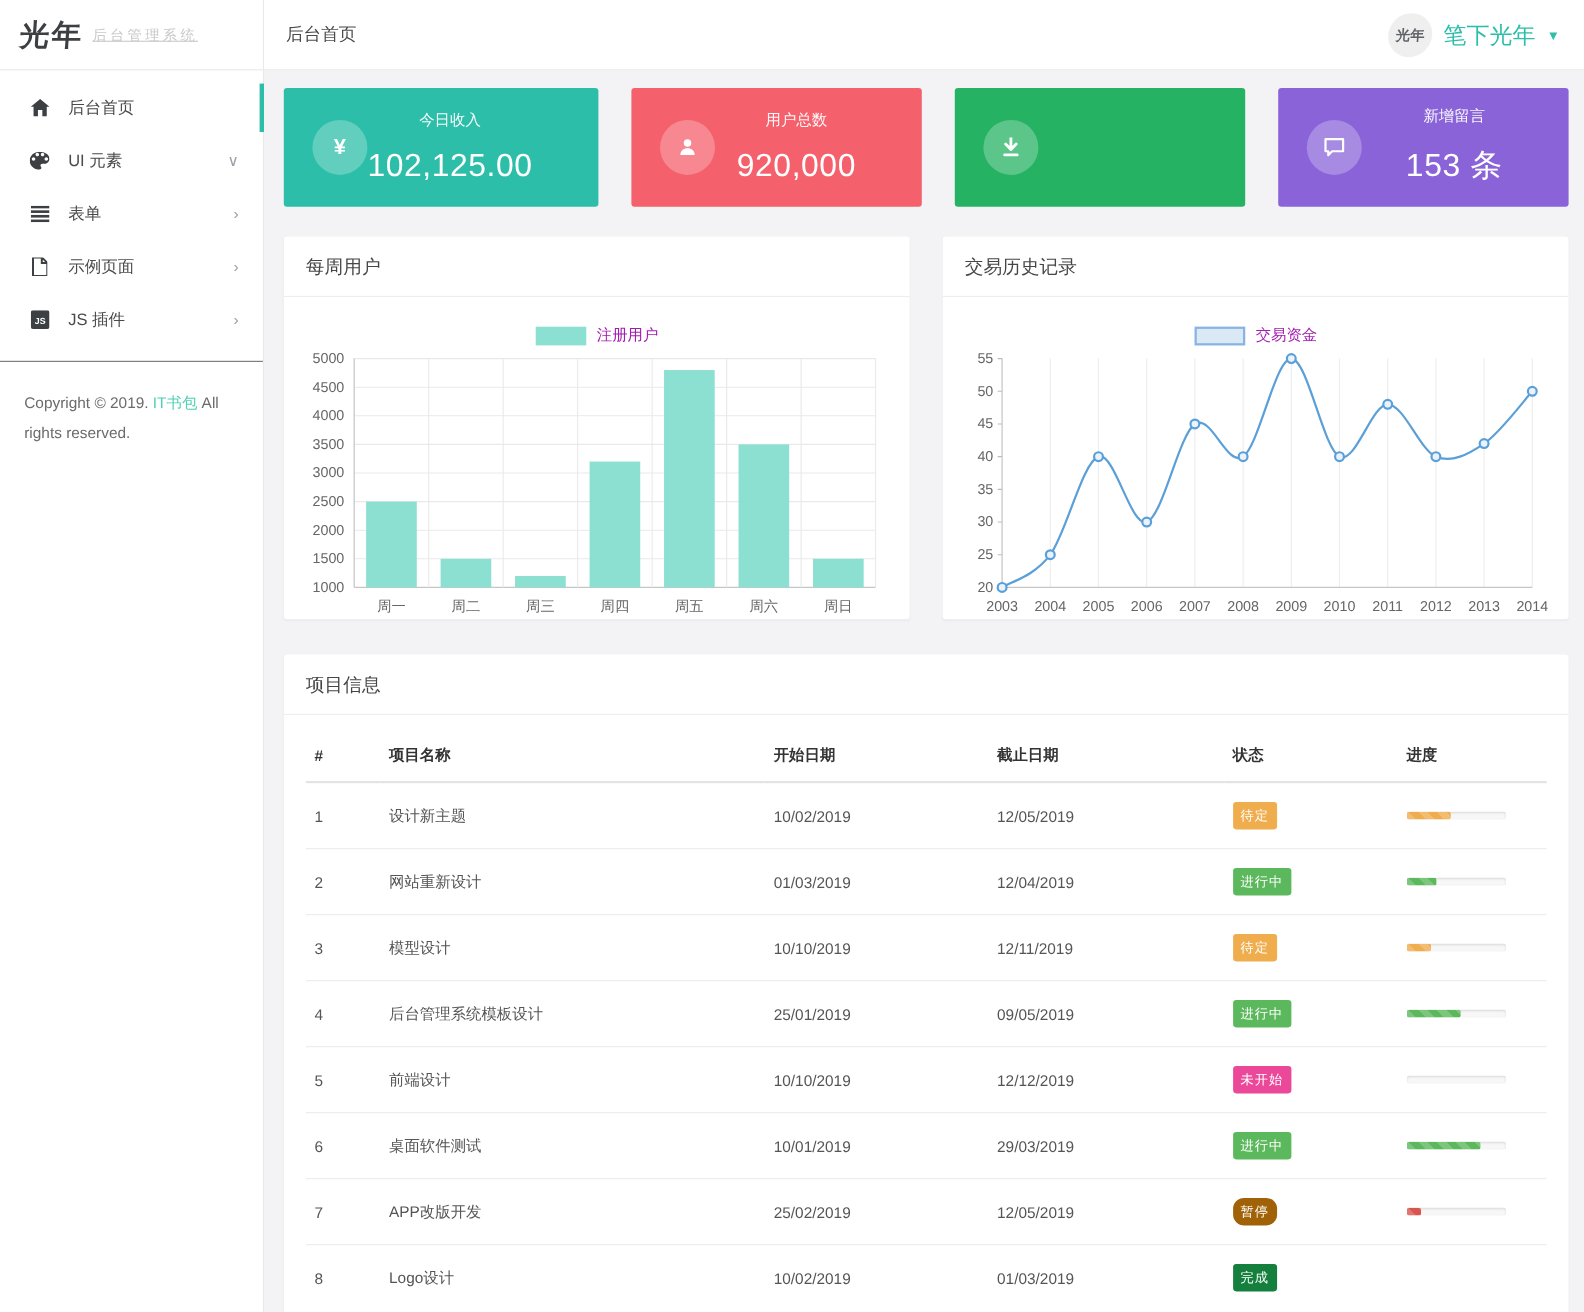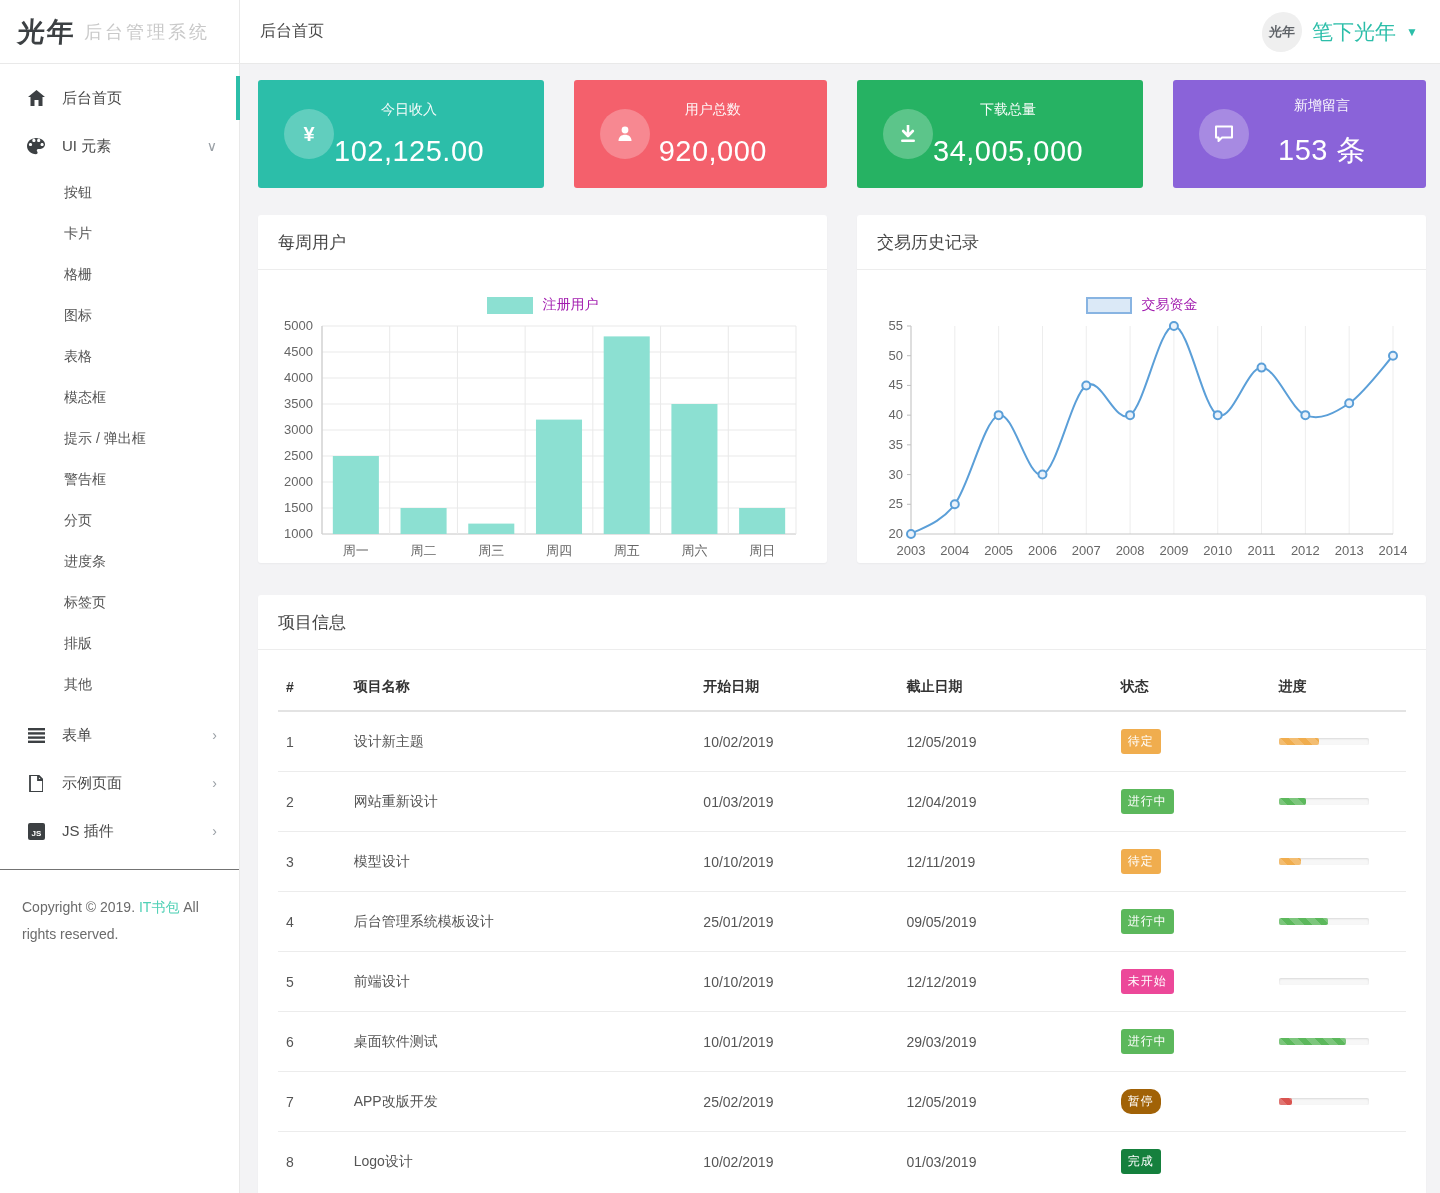--- a/index.html
+++ b/index.html
@@ -16,21 +16,21 @@
   
   .sidebar {
     width:240px; flex:0 0 240px; background:#fff; border-right:1px solid #e9e9e9;
     display:flex; flex-direction:column; min-height:1193px;
   }
   .logo-row {
     height:64px; display:flex; align-items:center; padding-left:18px;
     border-bottom:1px solid #e9e9e9; white-space:nowrap;
   }
   .logo-mark { font-size:27px; color:#3c4043; font-weight:bold; letter-spacing:2px; transform:skewX(-4deg); }
-  .logo-suffix { font-size:18px; color:#c9c9c9; margin-left:8px; letter-spacing:3px; }
+  .logo-suffix { font-size:13px; color:#c9c9c9; margin-left:8px; letter-spacing:3px;text-decoration:underline; }
   .nav { padding-top:10px; }
   .nav-item {
     position:relative; height:48px; display:flex; align-items:center;
     padding:0 22px 0 26px; font-size:15px; color:#4a4a4a; cursor:pointer;
   }
   .nav-item .nav-icon { width:20px; margin-right:16px; display:flex; align-items:center; justify-content:center; color:#3c4043; }
   .nav-item .chev { margin-left:auto; color:#9aa0a6; font-size:14px; line-height:1; }
   .nav-item.active::after {
     content:""; position:absolute; right:-1px; top:2px; bottom:2px; width:4px; background:#2cbea9;
   }
@@ -142,35 +142,20 @@
       <div class="nav-item">
         <span class="nav-icon">
           <svg width="18" height="17" viewBox="0 0 18 17">
               <path d="M9 0 C4 0 0 3.6 0 8.1 C0 12.6 4 16.2 9 16.2 C9.9 16.2 10.6 15.5 10.6 14.6 C10.6 14.2 10.4 13.8 10.2 13.5 C9.9 13.2 9.8 12.9 9.8 12.5 C9.8 11.6 10.5 10.9 11.4 10.9 L13.3 10.9 C15.9 10.9 18 8.9 18 6.3 C18 2.8 13.9 0 9 0 Z M3.5 8.1 C2.6 8.1 1.9 7.4 1.9 6.5 C1.9 5.6 2.6 4.9 3.5 4.9 C4.4 4.9 5.1 5.6 5.1 6.5 C5.1 7.4 4.4 8.1 3.5 8.1 Z M6.9 4 C6 4 5.3 3.3 5.3 2.4 C5.3 1.5 6 0.8 6.9 0.8 C7.8 0.8 8.5 1.5 8.5 2.4 C8.5 3.3 7.8 4 6.9 4 Z M11.7 4 C10.8 4 10.1 3.3 10.1 2.4 C10.1 1.5 10.8 0.8 11.7 0.8 C12.6 0.8 13.3 1.5 13.3 2.4 C13.3 3.3 12.6 4 11.7 4 Z M15.1 8.1 C14.2 8.1 13.5 7.4 13.5 6.5 C13.5 5.6 14.2 4.9 15.1 4.9 C16 4.9 16.7 5.6 16.7 6.5 C16.7 7.4 16 8.1 15.1 8.1 Z" fill="#3c4043"></path>
             </svg>
         </span>
         <span>UI 元素</span>
         <span class="chev">∨</span>
       </div>
 
-      <ul class="submenu" id="ui-submenu">
-          <li>按钮</li>
-          <li>卡片</li>
-          <li>格栅</li>
-          <li>图标</li>
-          <li>表格</li>
-          <li>模态框</li>
-          <li>提示 / 弹出框</li>
-          <li>警告框</li>
-          <li>分页</li>
-          <li>进度条</li>
-          <li>标签页</li>
-          <li>排版</li>
-          <li>其他</li>
-        </ul>
 
       <div class="nav-item">
         <span class="nav-icon">
           <svg width="17" height="15" viewBox="0 0 17 15">
               <g fill="#3c4043">
                 <rect x="0" y="0" width="17" height="2.4"></rect>
                 <rect x="0" y="4.2" width="17" height="2.4"></rect>
                 <rect x="0" y="8.4" width="17" height="2.4"></rect>
                 <rect x="0" y="12.6" width="17" height="2.4"></rect>
               </g>
@@ -240,24 +225,20 @@
             <span class="stat-label" style="display:block">用户总数</span>
             <span class="stat-value">920,000</span>
           </span>
         </div>
         <div class="stat-card" style="background: rgb(38, 178, 99);">
           <span class="stat-icon">
             <svg width="16" height="18" viewBox="0 0 16 18">
                 <path d="M8 0 L8 10 M3.2 6 L8 11 L12.8 6" stroke="#fff" stroke-width="2.6" fill="none" stroke-linecap="round" stroke-linejoin="round"></path>
                 <rect x="1" y="14.5" width="14" height="2.6" rx="1.3" fill="#fff"></rect>
               </svg>
-          </span>
-          <span class="stat-text">
-            <span class="stat-label" style="display:block">下载总量</span>
-            <span class="stat-value">34,005,000</span>
           </span>
         </div>
         <div class="stat-card" style="background: rgb(138, 99, 217);">
           <span class="stat-icon">
             <svg width="20" height="18" viewBox="0 0 20 18">
                 <path d="M2 1.5 L18 1.5 L18 12.5 L8 12.5 L4.5 16 L4.5 12.5 L2 12.5 Z" fill="none" stroke="#fff" stroke-width="2" stroke-linejoin="round"></path>
               </svg>
           </span>
           <span class="stat-text">
             <span class="stat-label" style="display:block">新增留言</span>

